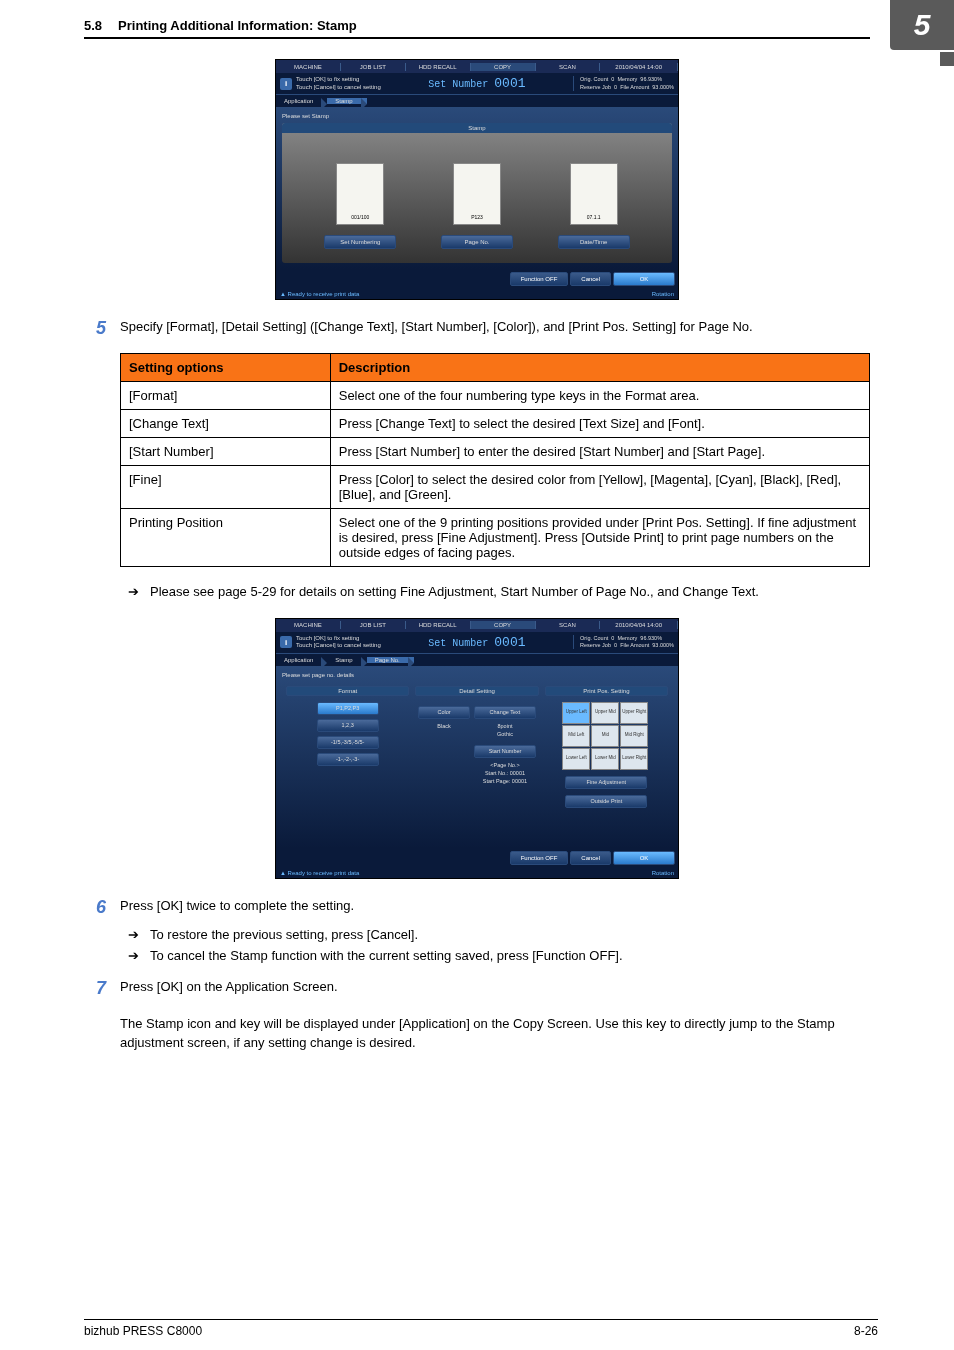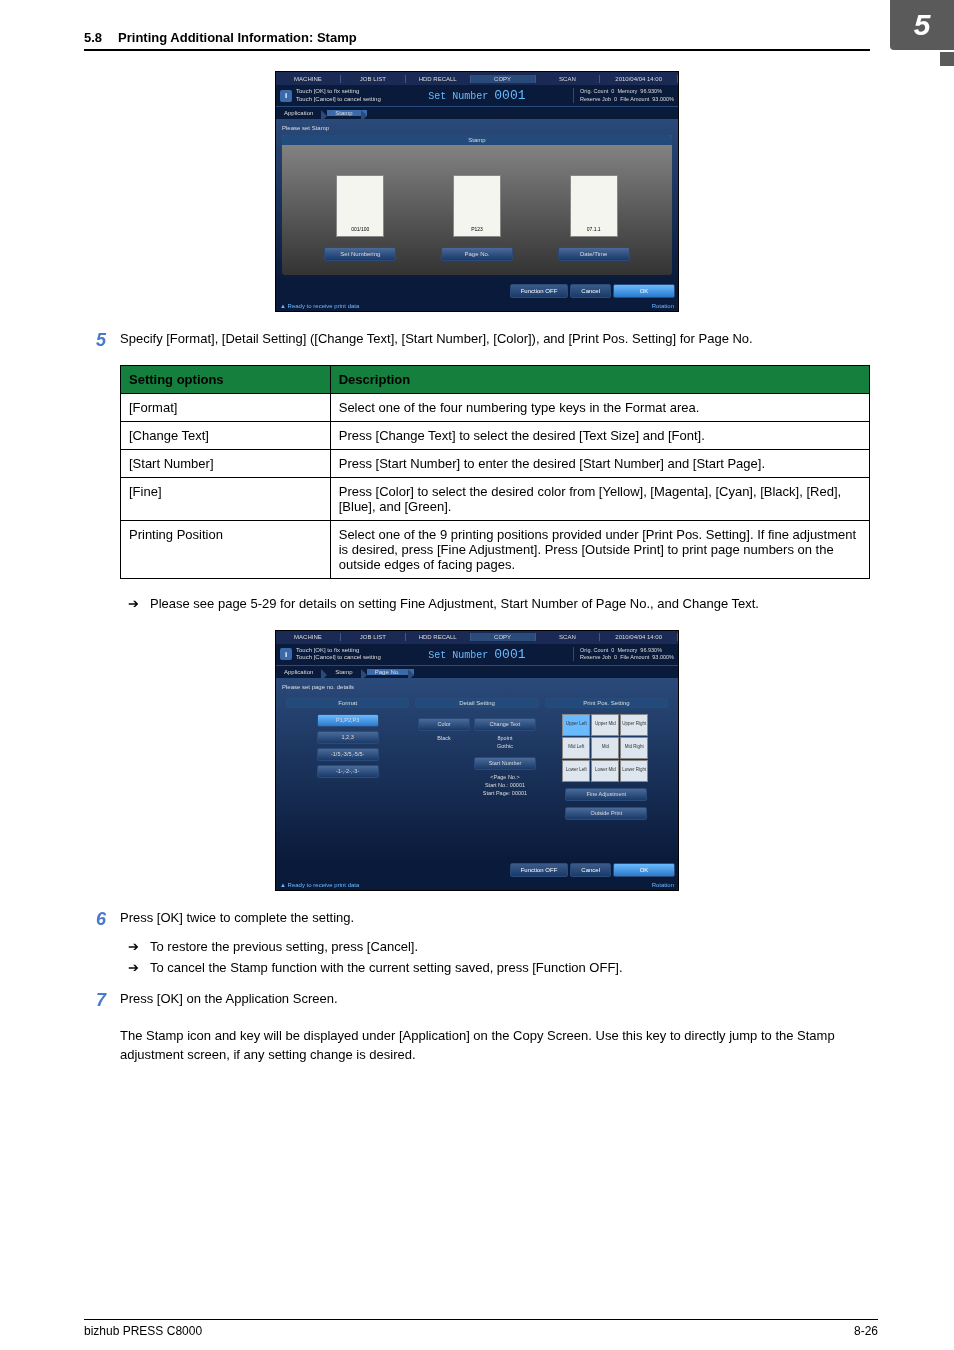--- a/index.html
+++ b/index.html
@@ -1,18 +1,18 @@
 <!DOCTYPE html>
 <html><head>
 <meta charset="utf-8">
 <style>
   html,body{margin:0;padding:0;background:#fff;font-family:Arial,Helvetica,sans-serif;color:#000;font-size:13px;}
   .page{width:954px;margin:0 auto;position:relative;min-height:1350px;box-sizing:border-box;padding:0 0 40px 0;}
   .hdr{display:flex;align-items:flex-end;padding:18px 0 4px 0;margin:0 84px 0 84px;}
-  .hdr-sec{font-weight:bold;font-size:13px;margin-top:12px;}
+  .hdr-sec{font-weight:bold;font-size:13px;}
   .hdr-title{font-weight:bold;font-size:13px;margin-left:16px;}
   .hdr-rule{border-bottom:2px solid #000;margin:0 84px 0 84px;}
   .hdr-right{position:absolute;right:0;top:0;}
   .chapnum{background:#5a5a5a;color:#fff;width:64px;height:50px;display:flex;align-items:center;justify-content:center;font-size:30px;font-weight:bold;font-style:italic;border-bottom-left-radius:4px;}
   .stripe{position:absolute;right:0;top:52px;width:14px;height:14px;background:#5a5a5a;}
   .content{margin:20px 84px 0 84px;}
   .screenshot{width:402px;display:block;margin:0 auto 18px auto;background:#0a1a3a;border:1px solid #000;}
   .tabs{display:flex;background:#1a2a55;height:13px;font-size:6px;color:#ddd;align-items:center;}
   .tab{flex:1;text-align:center;border-right:1px solid #3a5a8a;padding:1px 0;}
   .tab.active{background:#2a4a7a;}
@@ -36,21 +36,21 @@
   .bbtn{height:12px;padding:0 10px;border-radius:2px;font-size:6px;display:flex;align-items:center;justify-content:center;border:1px solid #2a4a7a;}
   .bbtn.fn{background:linear-gradient(#3a5a8a,#1a3a6a);color:#fff;}
   .bbtn.cancel{background:linear-gradient(#3a5a8a,#1a3a6a);color:#fff;}
   .bbtn.ok{background:linear-gradient(#6abaff,#2a7acc);color:#fff;width:40px;}
   .statusbar{background:#0a1a3a;color:#6abaff;font-size:6px;padding:2px 4px;display:flex;justify-content:space-between;}
   .step{display:flex;align-items:flex-start;margin-bottom:8px;}
   .stepnum{width:36px;flex-shrink:0;color:#4a7aca;font-size:18px;font-weight:bold;font-style:italic;text-align:right;padding-right:14px;box-sizing:border-box;}
   .steptext{flex:1;font-size:13px;line-height:1.45;}
   table.opts{width:100%;border-collapse:collapse;margin:14px 0 16px 0;font-size:13px;}
   table.opts th,table.opts td{border:1px solid #000;padding:6px 8px;text-align:left;vertical-align:top;}
-  table.opts th{font-weight:bold;background:#15803d;}
+  table.opts th{font-weight:bold;background:#f97316;}
   .arrow-line{display:flex;align-items:flex-start;margin:2px 0 2px 44px;font-size:13px;line-height:1.45;}
   .arrow{width:22px;flex-shrink:0;}
   .details{display:flex;gap:6px;padding:4px;}
   .col{flex:1;}
   .colhdr{font-size:6px;text-align:center;background:#224a7a;border:1px solid #2a4a7a;border-radius:2px;padding:1px;margin-bottom:6px;}
   .fmtbtn{width:60px;height:11px;margin:4px auto;background:linear-gradient(#4a6a9a,#1a3a6a);border:1px solid #2a4a7a;border-radius:2px;font-size:5.5px;display:flex;align-items:center;justify-content:center;}
   .fmtbtn.sel{background:linear-gradient(#6abaff,#2a7acc);}
   .dbtn{width:70px;height:11px;margin:4px auto;background:linear-gradient(#4a6a9a,#1a3a6a);border:1px solid #2a4a7a;border-radius:2px;font-size:5.5px;display:flex;align-items:center;justify-content:center;}
   .dlabel{font-size:5.5px;text-align:center;margin:2px 0;}
   .posgrid{display:grid;grid-template-columns:repeat(3,28px);grid-template-rows:repeat(3,22px);gap:1px;margin:6px auto;width:88px;}

